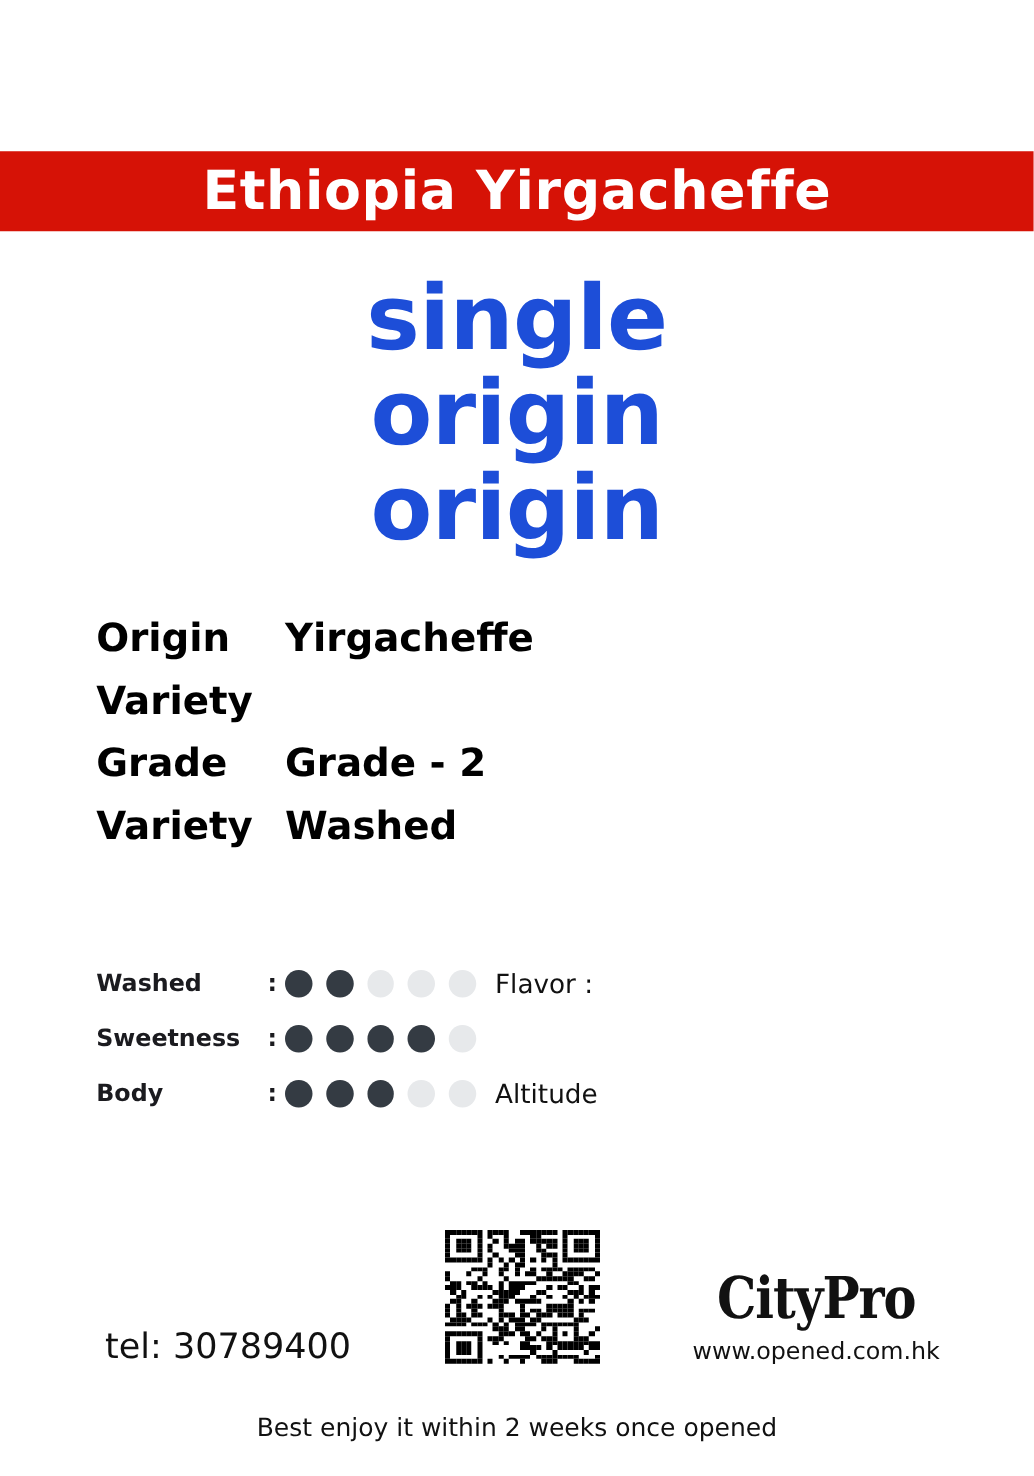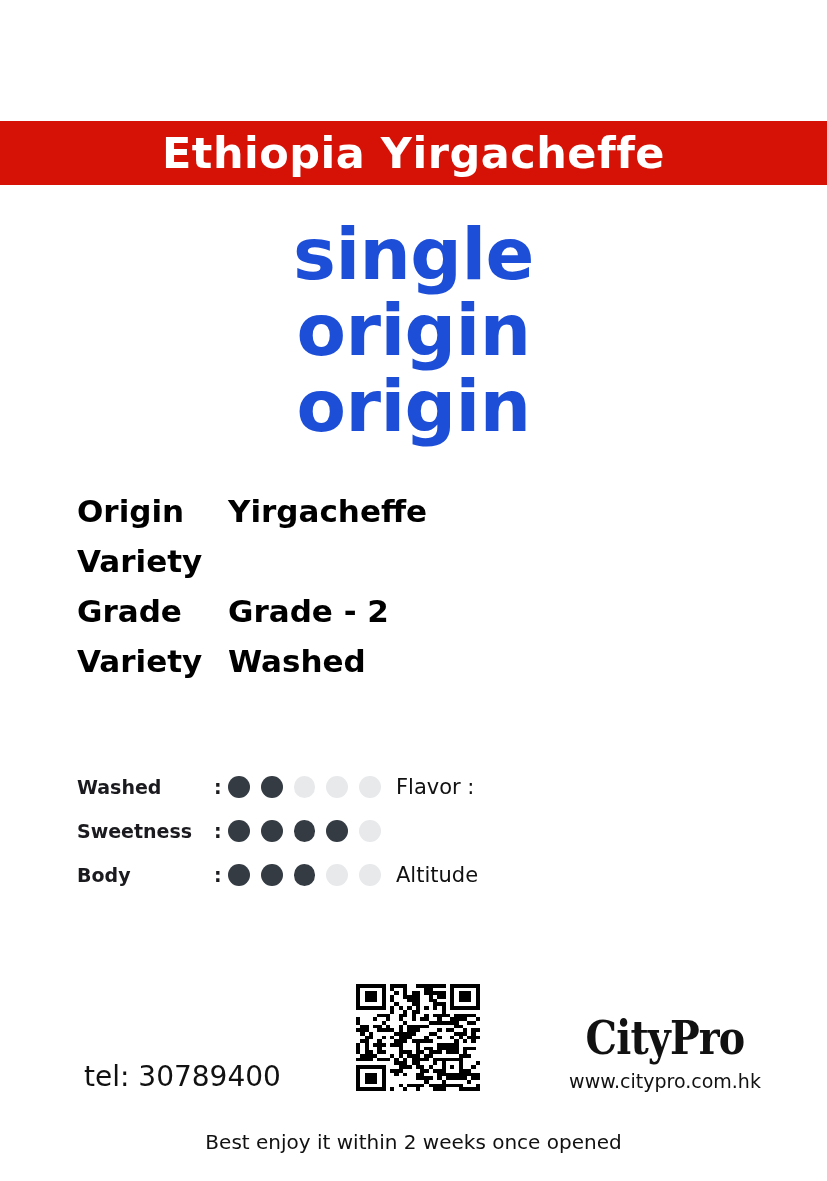--- a/index.html
+++ b/index.html
@@ -154,21 +154,21 @@
     background: #ffffff;
   }
   .qr i {
     display: block;
     background: #000000;
   }
 
   
   .brand {
     position: absolute;
-    left: 540px;
+    left: 528px;
     top: 1012px;
     width: 250px;
     text-align: center;
   }
   .brand-name {
     font-family: "DejaVu Serif", serif;
     font-weight: bold;
     font-size: 46px;
     line-height: 52px;
     color: #111111;
@@ -1119,18 +1119,18 @@
     <i style="background: transparent;"></i>
     <i></i>
     <i></i>
     <i></i>
     <i></i>
     <i></i>
   </div>
 
 <div class="brand">
   <span class="brand-name">CityPro</span>
-  <span class="brand-url">www.citypro.com.hk</span>
+  <span class="brand-url">www.opened.com.hk</span>
 </div>
 
 <div class="tel">tel: 30789400</div>
 
 <div class="footer">Best enjoy it within 2 weeks once opened</div>
 
 </body></html>

